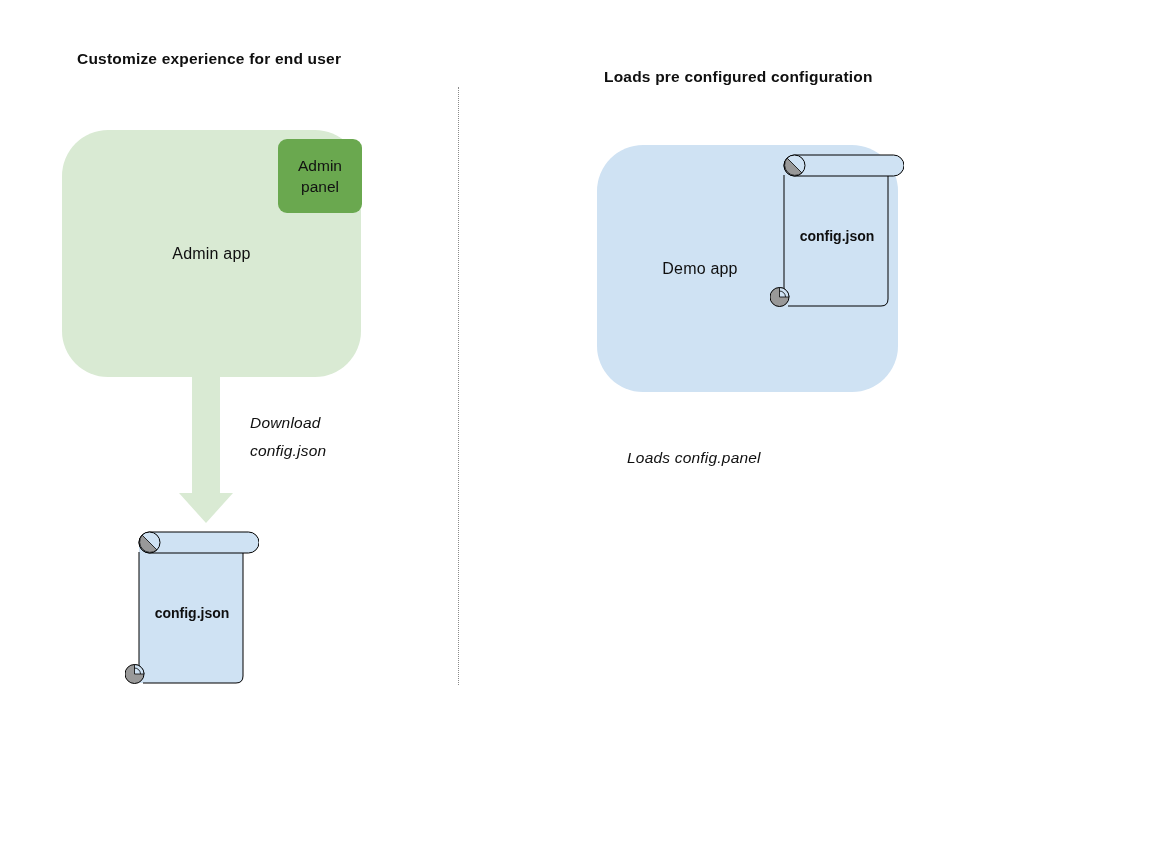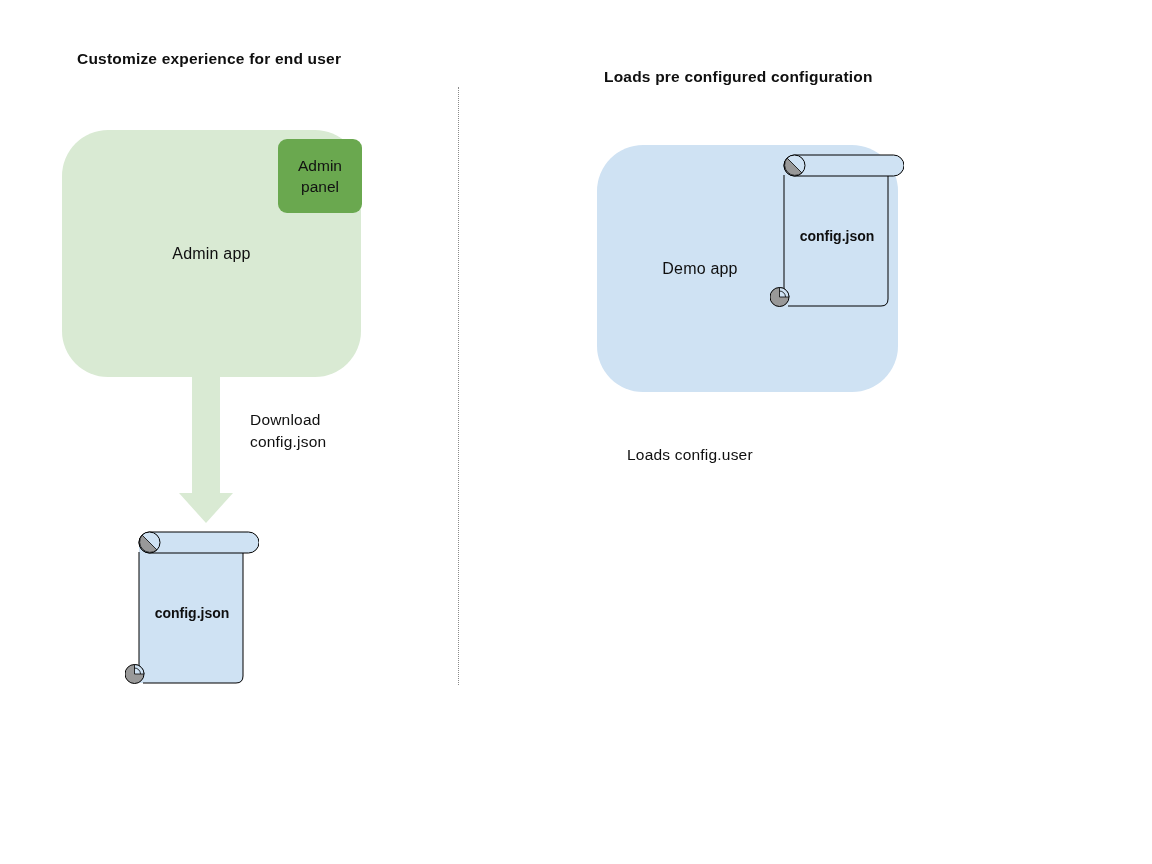--- a/index.html
+++ b/index.html
@@ -27,21 +27,21 @@
   .app-label{font-size:16px;letter-spacing:.2px;color:#0f0f0f;}
   .demo-label-pos{position:absolute;left:597px;top:145px;width:206px;height:247px;display:flex;align-items:center;justify-content:center;}
 
   .admin-panel{position:absolute;left:278px;top:139px;width:84px;height:74px;background:var(--green-dark);
     border-radius:9px;display:flex;align-items:center;justify-content:center;text-align:center;}
   .admin-panel span{font-size:15.5px;line-height:21px;color:#111;width:66px;}
 
   .arrow-svg{position:absolute;left:170px;top:377px;width:72px;height:147px;}
   .arrow-shape{fill:var(--green-light);}
 
-  .caption{position:absolute;font-size:15.5px;letter-spacing:.2px;line-height:22px;color:#0f0f0f;}
+  .caption{position:absolute;font-size:15.5px;letter-spacing:.2px;line-height:28px;color:#0f0f0f;font-style:italic;}
   .download-caption{left:250px;top:409px;width:104px;}
   .loads-caption{left:627px;top:444px;white-space:nowrap;}
 
   .scroll-wrap{position:absolute;width:134px;height:153px;}
   .scroll-left{left:125px;top:531px;}
   .scroll-right{left:770px;top:154px;}
   .scroll-wrap svg{position:absolute;left:0;top:0;width:134px;height:153px;}
   .scroll-label{position:absolute;left:67px;top:82px;transform:translate(-50%,-50%);
     font-size:14px;color:#0f0f0f;white-space:nowrap;font-weight:bold;}
 
@@ -105,15 +105,15 @@
       <rect class="s-both" x="14" y="1" width="120" height="21" rx="10.5"></rect>
       <circle class="s-both" cx="24.5" cy="11.5" r="10.5"></circle>
       <path class="s-grayhalf" d="M 17.1 4.1 A 10.5 10.5 0 0 0 31.9 18.9 Z"></path>
       <circle class="s-graycircle" cx="9.5" cy="143" r="9.5"></circle>
       <path class="s-wedge" d="M 9.5 133.5 A 9.5 9.5 0 0 1 19 143 L 9.5 143 Z"></path>
       <path class="s-arc" d="M 15.5 143 A 6 6 0 0 0 9.5 137"></path>
     </svg>
     <span class="scroll-label">config.json</span>
   </div>
 
-  <div class="caption loads-caption">Loads config.user</div>
+  <div class="caption loads-caption">Loads config.panel</div>
 
 </div>
 
 </body></html>

